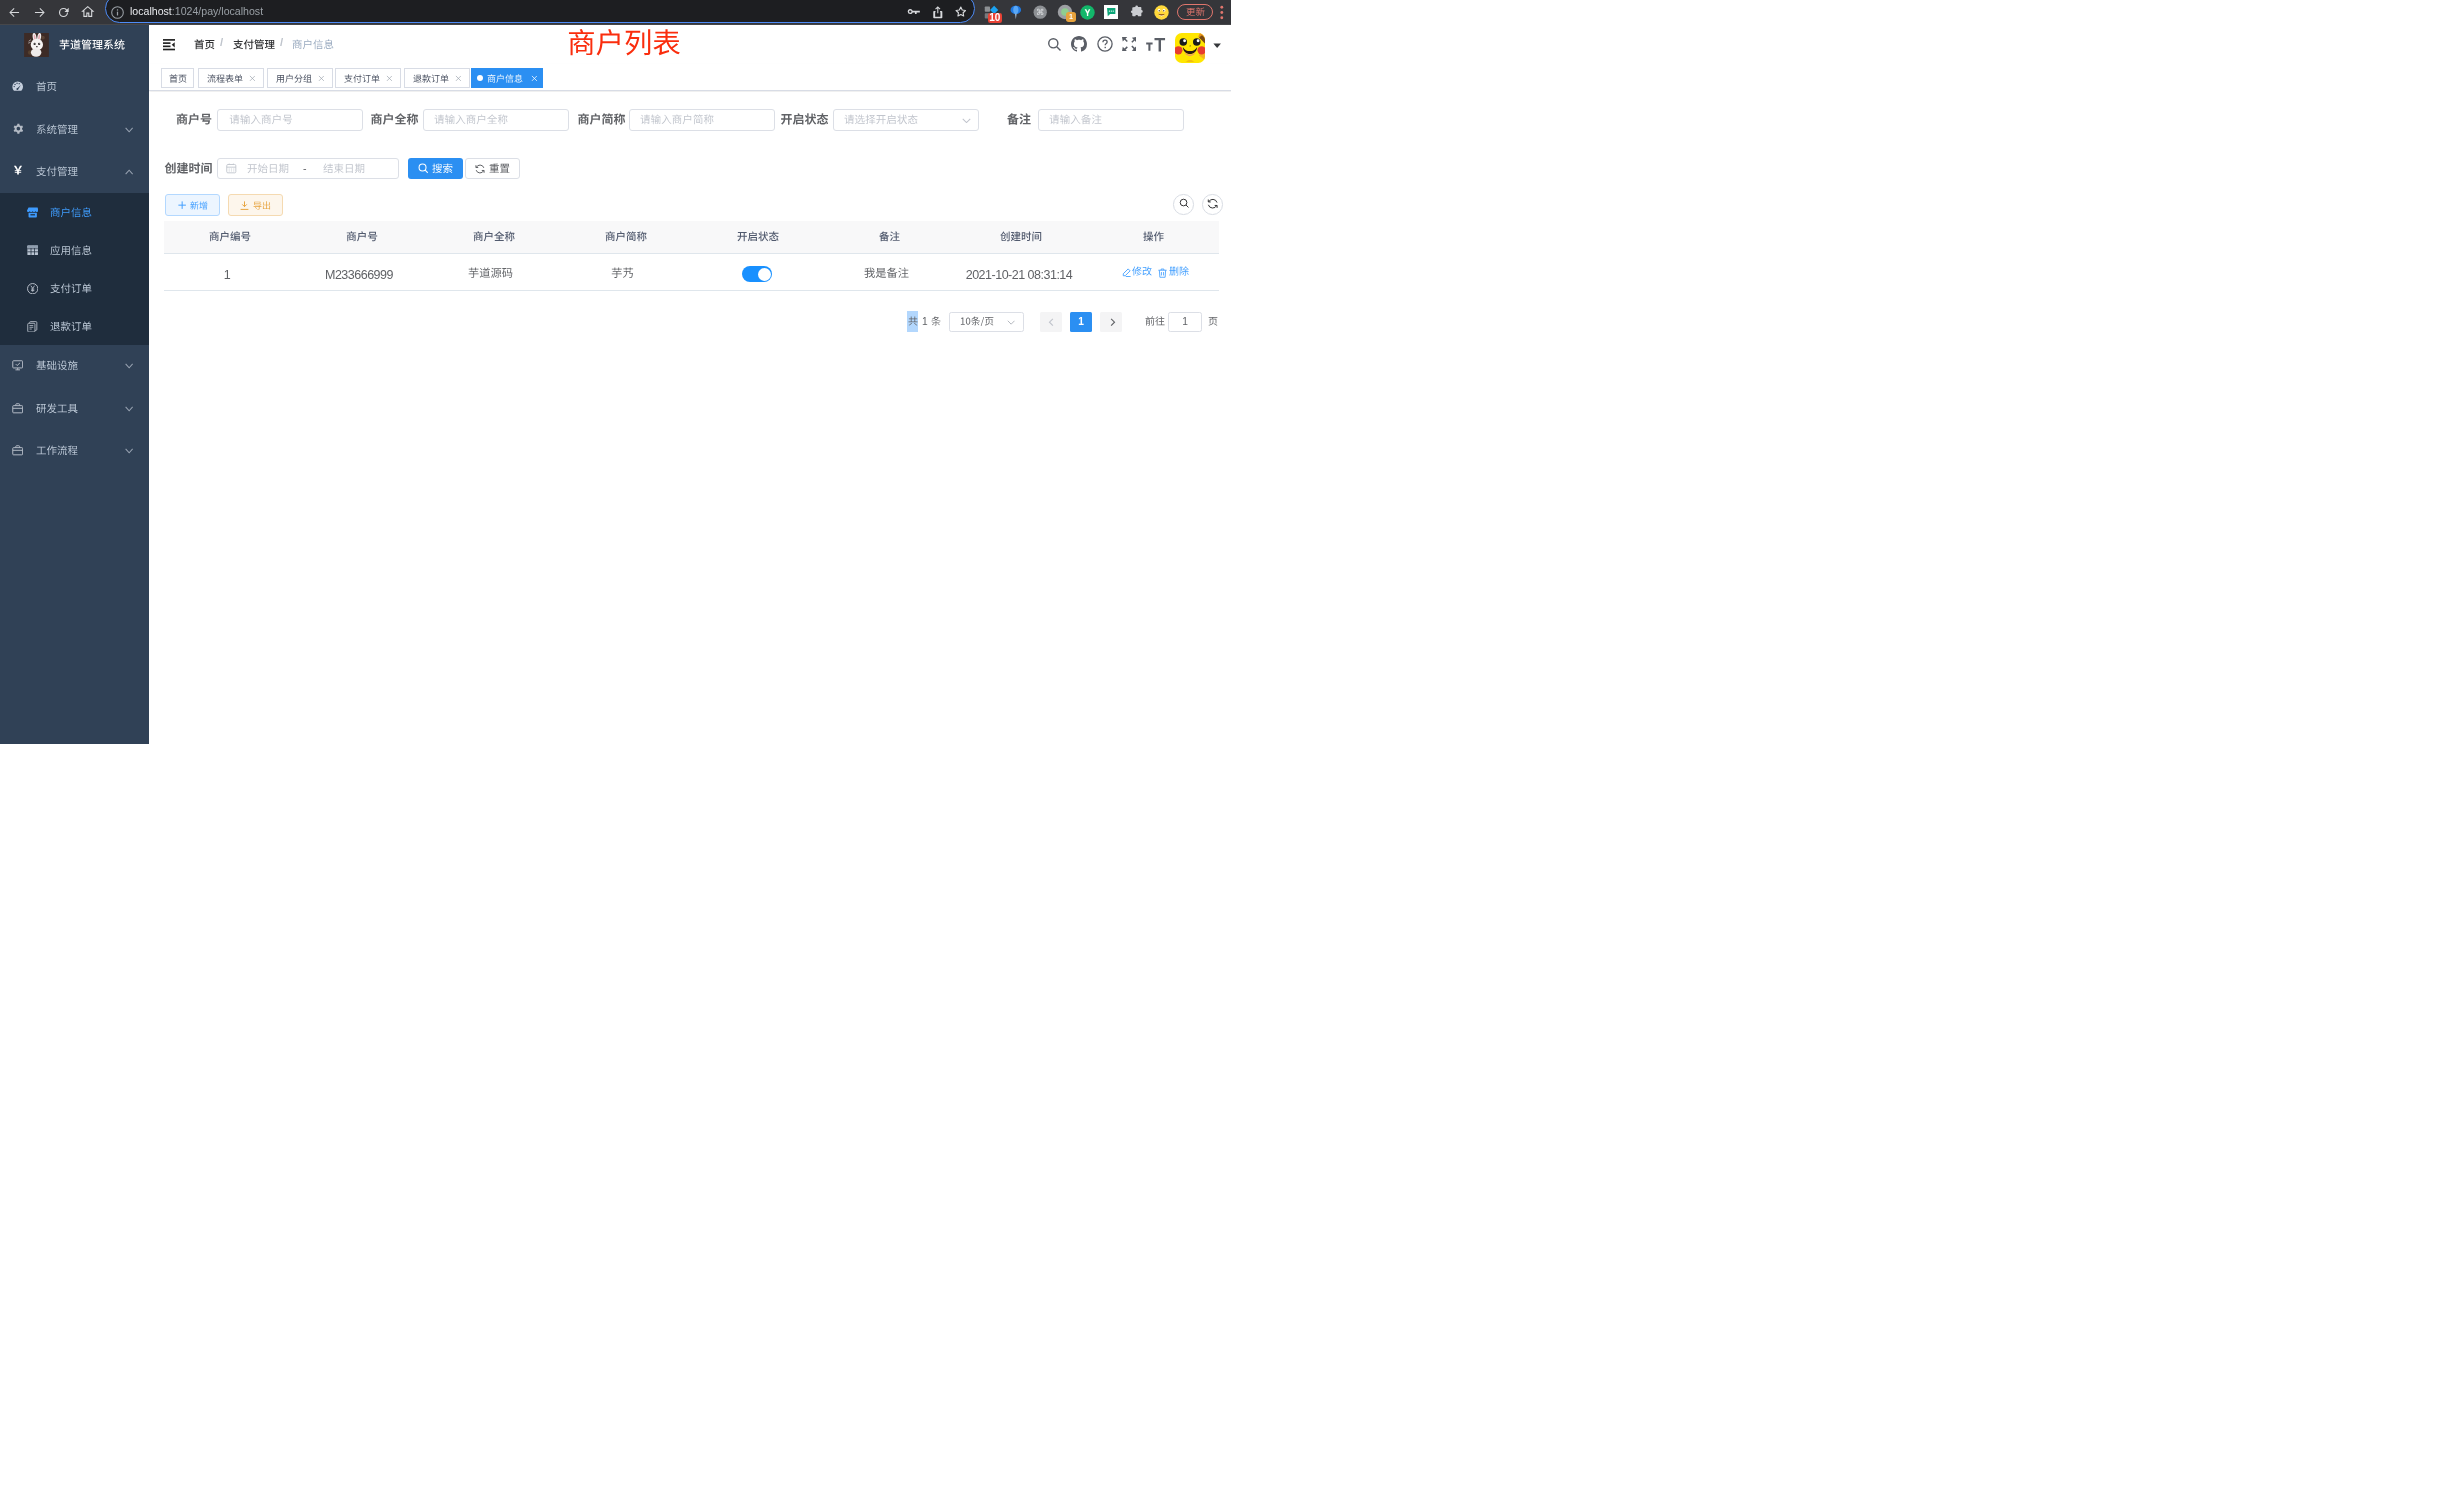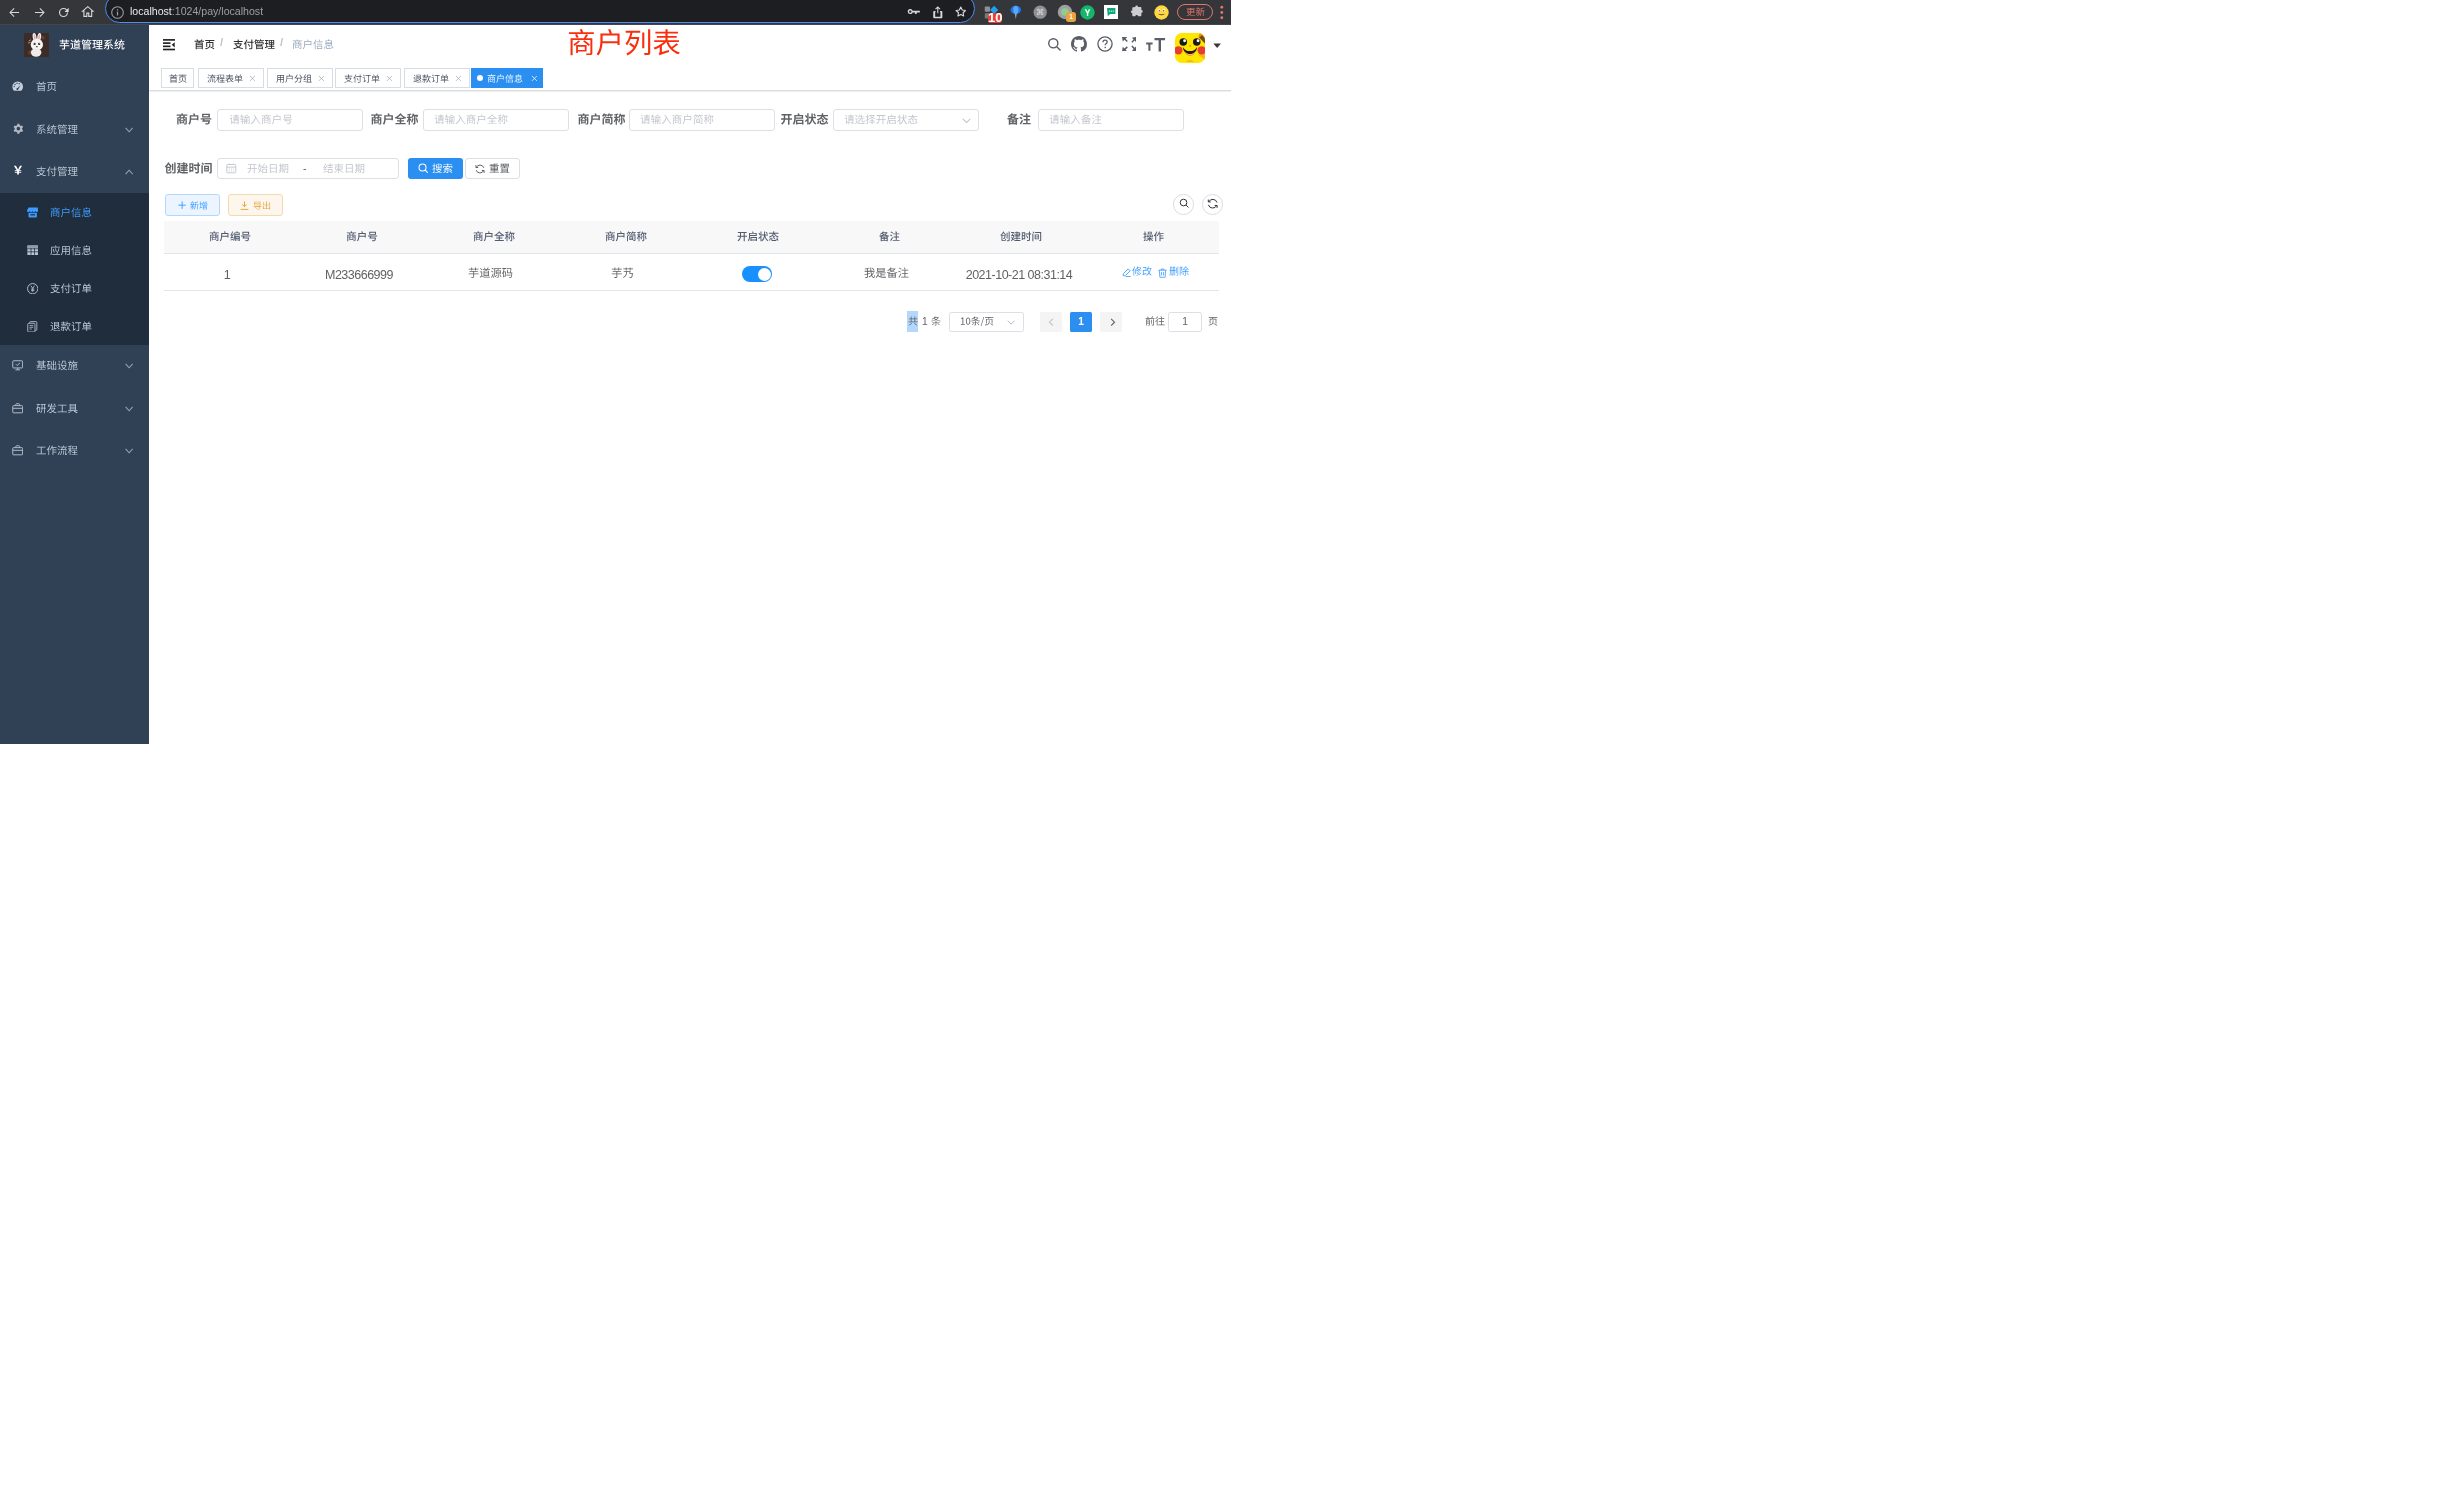--- a/index.html
+++ b/index.html
@@ -37,21 +37,21 @@
         <path d="M9 1.5 5.5 5l1 1L8.3 4.2V11h1.4V4.2L11.5 6l1-1zM4 8h2v1.5H5.5v6h7v-6H12V8h2a1 1 0 0 1 1 1v7.5a1 1 0 0 1-1 1H4a1 1 0 0 1-1-1V9a1 1 0 0 1 1-1z" fill="#d6d8db"></path>
       </svg>
 <svg class="abs" style="left:954px;top:5.3px" width="13.6" height="13.6" viewBox="0 0 18 18">
         <path d="M9 2.8l1.9 3.9 4.3.6-3.1 3 .7 4.3L9 12.6l-3.8 2 .7-4.3-3.1-3 4.3-.6z" fill="none" stroke="#d6d8db" stroke-width="1.5" stroke-linejoin="round"></path>
       </svg>
 <svg class="abs" style="left:984px;top:4.5px" width="15" height="15" viewBox="0 0 20 20">
         <rect x="1" y="2" width="7" height="7" rx="1" fill="#8d9094"></rect>
         <rect x="1" y="11" width="7" height="7" rx="1" fill="#77797d"></rect>
         <path d="M13.5 1 19 6.5 13.5 12 8 6.5z" fill="#1ba3f2"></path>
       </svg>
-<div class="abs" style="left:988px;top:13px;width:13.6px;height:10px;background:#e94235;border-radius:2.3px;color:#fff;font-size:13px;font-weight:bold;text-align:center;line-height:10px">10</div>
+<div class="abs" style="left:988px;top:13px;width:13.6px;height:10px;background:#e94235;border-radius:2.3px;color:#fff;font-size:10px;font-weight:bold;text-align:center;line-height:10px">10</div>
 <svg class="abs" style="left:1009px;top:4.5px" width="13.6" height="15" viewBox="0 0 18 20">
         <path d="M9 1C4.5 1 2 3.5 2 6.5 2 9 5 12 9 12s7-3 7-5.5C16 3.5 13.5 1 9 1z" fill="#1f78e0"></path>
         <path d="M9 1c-2 0-3.5 2.5-3.5 5.5S7 12 9 12s3.5-2.5 3.5-5.5S11 1 9 1z" fill="#5aa7f5"></path>
         <path d="M7.8 11.5 9 19l1.2-7.5z" fill="#9fb4c9"></path>
       </svg>
 <svg class="abs" style="left:1033px;top:5.3px" width="14.4" height="14.4" viewBox="0 0 19 19">
         <circle cx="9.5" cy="9.5" r="8.8" fill="#8d9094"></circle>
         <text x="9.5" y="13.4" font-size="11" fill="#dfe1e4" text-anchor="middle" font-family="Liberation Sans">⌘</text>
       </svg>
 <svg class="abs" style="left:1057px;top:3.8px" width="16" height="16" viewBox="0 0 21 21">

